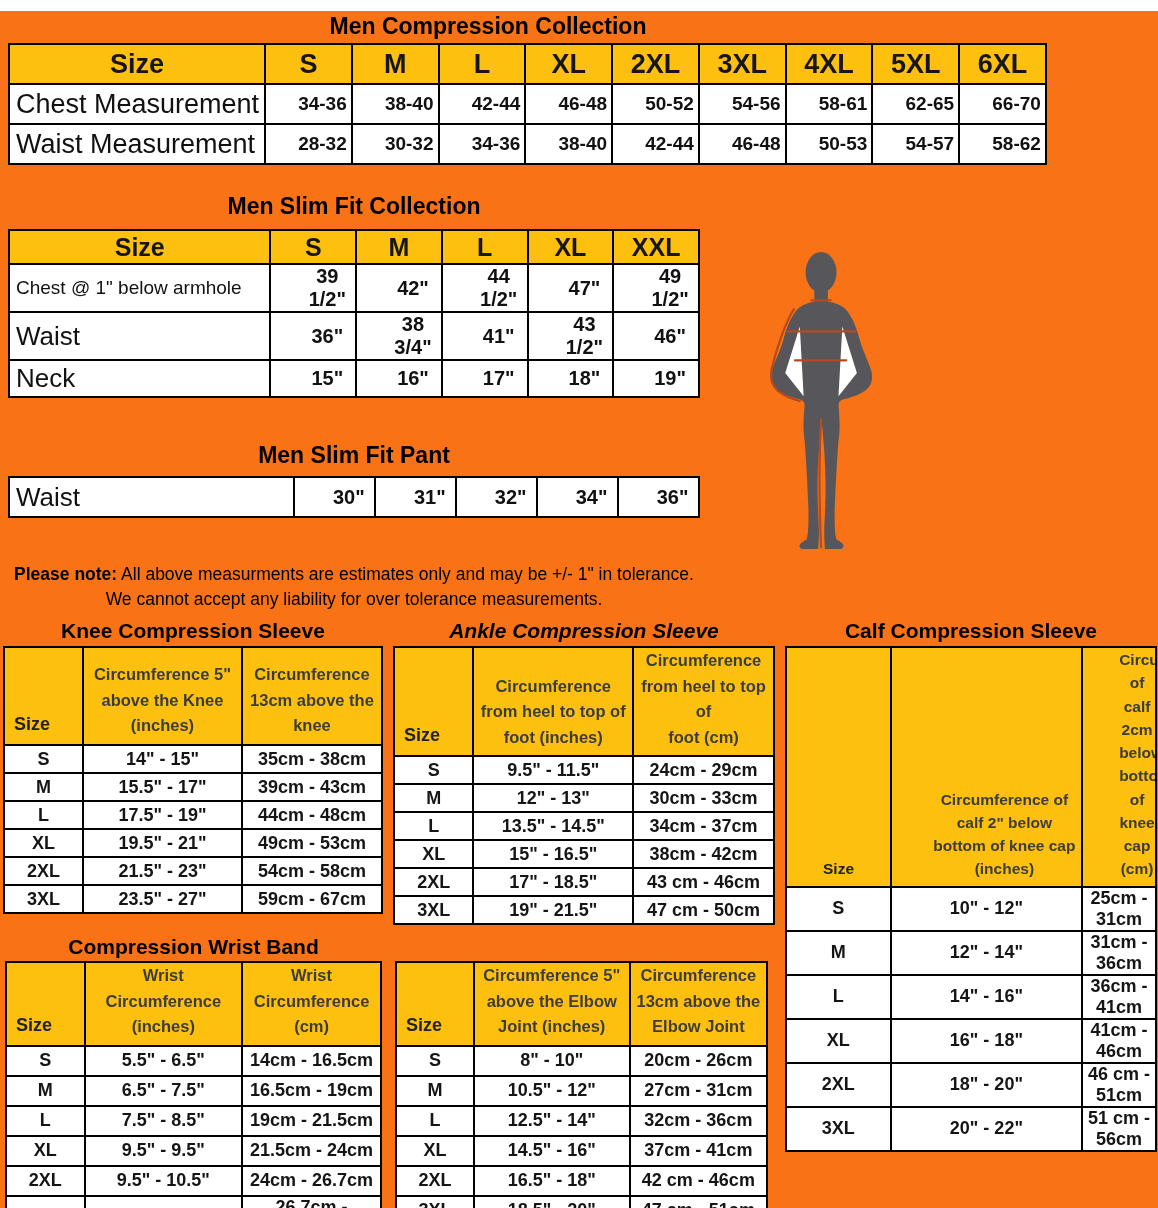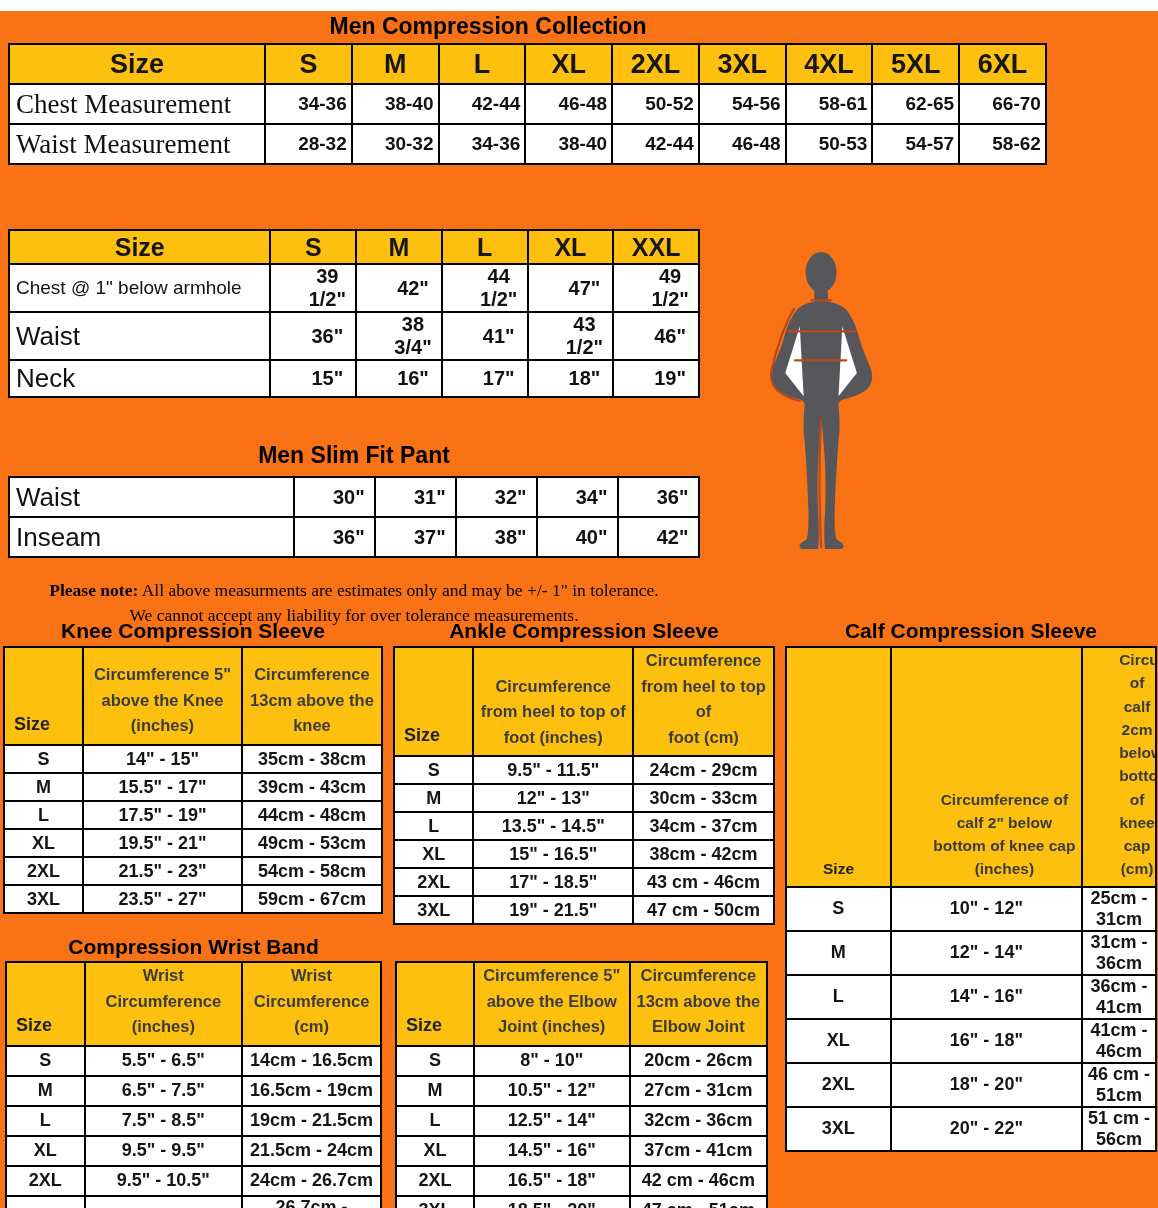--- a/index.html
+++ b/index.html
@@ -22,37 +22,37 @@
   td{border:2.6px solid #000;overflow:hidden;padding:0;vertical-align:middle;}
 
   .hd{background:var(--yellow);font-weight:bold;text-align:center;color:#161616;}
   .lbl{font-size:26px;color:#111;padding-left:6px;text-align:left;}
   .val{font-size:19px;font-weight:bold;text-align:center;color:#111;padding-left:28px;}
 
   #t-comp{left:8px;top:32px;width:1039px;}
   #t-comp td:first-child{width:24.5%;}
   #t-comp tr{height:40px;}
   #t-comp .hd{font-size:27px;}
-  #t-comp .lbl{font-size:27px;font-family:Liberation Serif, serif;}
+  #t-comp .lbl{font-size:27px;}
 
   #t-slim{left:8px;top:218px;width:692px;}
   #t-slim td:first-child{width:37.6%;}
   #t-slim tr{height:37px;}
   #t-slim tr:first-child{height:34px;}
   #t-slim .hd{font-size:25px;}
   #t-slim tr:nth-child(2) .lbl{font-size:19px;}
   #t-slim .val{font-size:20px;}
 
   #t-pant{left:8px;top:465px;width:692px;}
   #t-pant td:first-child{width:40.2%;}
   #t-pant tr{height:40px;}
   #t-pant .val{font-size:20px;}
 
-  #note{position:absolute;left:8px;top:567px;width:692px;text-align:center;
-        font-size:17.5px;line-height:25px;color:#000;font-family:Liberation Serif, serif;}
+  #note{position:absolute;left:8px;top:551px;width:692px;text-align:center;
+        font-size:17.5px;line-height:25px;color:#000;}
   #note .b{font-weight:bold;}
 
   .sleeve td:first-child{width:18%;}
   .sleeve td:nth-child(2){width:41.5%;}
   .sleeve .shd{background:var(--yellow);font-weight:bold;color:#3c3c3c;font-size:16.5px;
                text-align:center;vertical-align:bottom;white-space:pre-line;
                line-height:1.55;padding-bottom:5px;}
   .sleeve .szc{text-align:left;padding-left:9px;font-size:18px;color:#222;}
   .sleeve .ssize,.sleeve .sval{font-weight:bold;text-align:center;font-size:18px;color:#151515;}
   .mid tr{height:28px;}  .mid tr:first-child{height:98px;}
@@ -62,21 +62,21 @@
   #t-knee {left:3px;  top:635px;width:380px;}
   #t-ankle{left:393px;top:635px;width:382px;}
   #t-calf {left:785px;top:635px;width:372px;}
   #t-wrist{left:5px;  top:950px;width:377px;}
   #t-elbow{left:395px;top:950px;width:373px;}
 
   #title-comp {left:8px;  top:2px;  width:960px;}
   #title-slim {left:8px;  top:182px;width:692px;}
   #title-pant {left:8px;  top:431px;width:692px;}
   #title-knee {left:3px;  top:608px;width:380px;}
-  #title-ankle{left:393px;top:608px;width:382px;}
+  #title-ankle{left:393px;top:608px;width:382px;font-style:italic;}
   #title-calf {left:785px;top:608px;width:372px;}
   #title-wrist{left:5px;  top:924px;width:377px;}
   #title-elbow{left:395px;top:924px;width:373px;}
 
   #figure{position:absolute;left:764px;top:240px;width:118px;height:300px;}
 </style>
 </head>
 <body>
 
 <div class="page">
@@ -116,20 +116,21 @@
           <td class="val">38-40</td>
           <td class="val">42-44</td>
           <td class="val">46-48</td>
           <td class="val">50-53</td>
           <td class="val">54-57</td>
           <td class="val">58-62</td>
         </tr>
       </tbody>
     </table>
 
+  <div class="title t-main" id="title-slim">Men Slim Fit Collection</div>
   <table id="t-slim">
       <tbody>
         <tr>
           <td class="hd">Size</td>
           <td class="hd">S</td>
           <td class="hd">M</td>
           <td class="hd">L</td>
           <td class="hd">XL</td>
           <td class="hd">XXL</td>
         </tr>
@@ -163,28 +164,20 @@
   <div class="title t-main" id="title-pant">Men Slim Fit  Pant</div>
   <table id="t-pant">
       <tbody>
         <tr>
           <td class="lbl">Waist</td>
           <td class="val">30"</td>
           <td class="val">31"</td>
           <td class="val">32"</td>
           <td class="val">34"</td>
           <td class="val">36"</td>
-        </tr>
-        <tr>
-          <td class="lbl">Inseam</td>
-          <td class="val">36"</td>
-          <td class="val">37"</td>
-          <td class="val">38"</td>
-          <td class="val">40"</td>
-          <td class="val">42"</td>
         </tr>
       </tbody>
     </table>
 
   <div id="note">
     <span class="b">Please note:</span><span> All above measurments are estimates only and may be +/- 1" in tolerance.</span><br>
     <span>We cannot accept any liability for over tolerance measurements.</span>
   </div>
 
   <svg id="figure" viewBox="0 0 120 310" aria-hidden="true">

